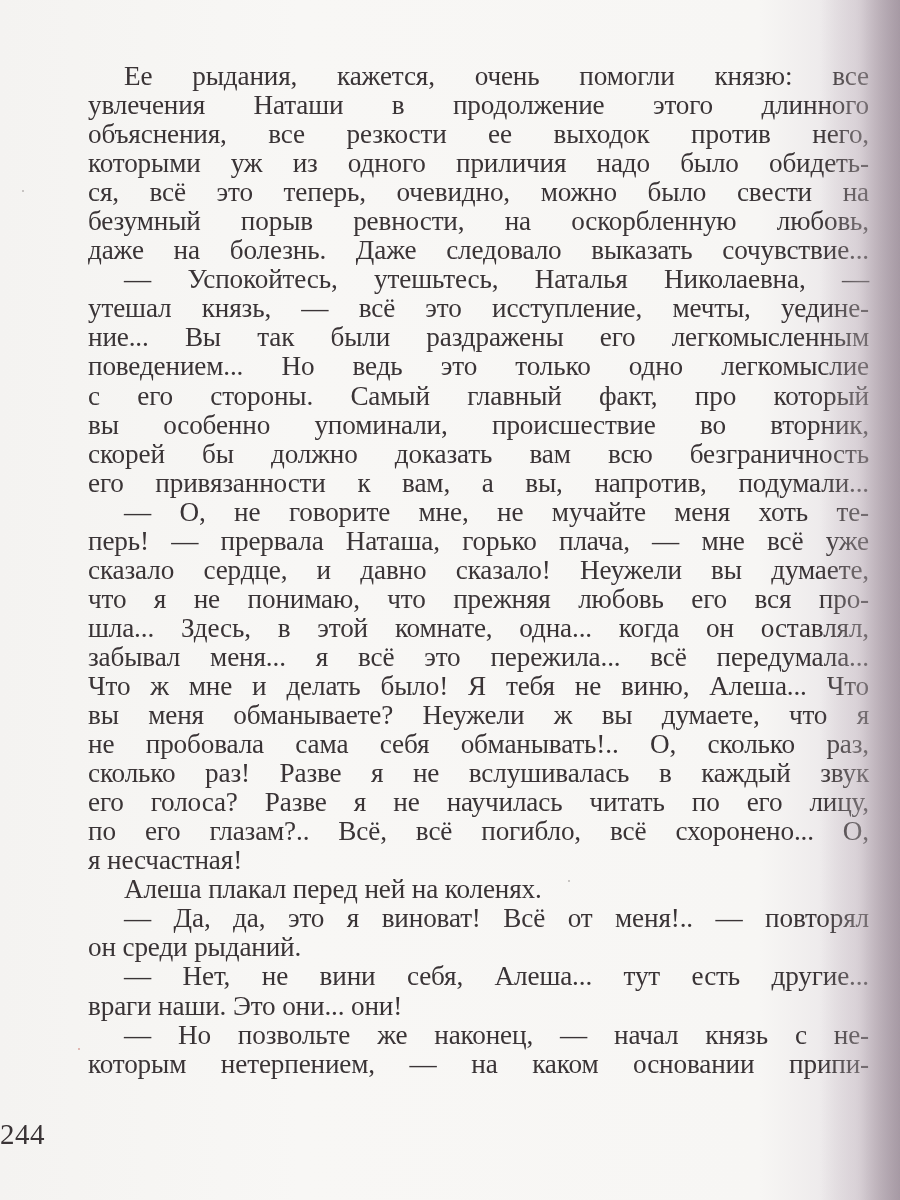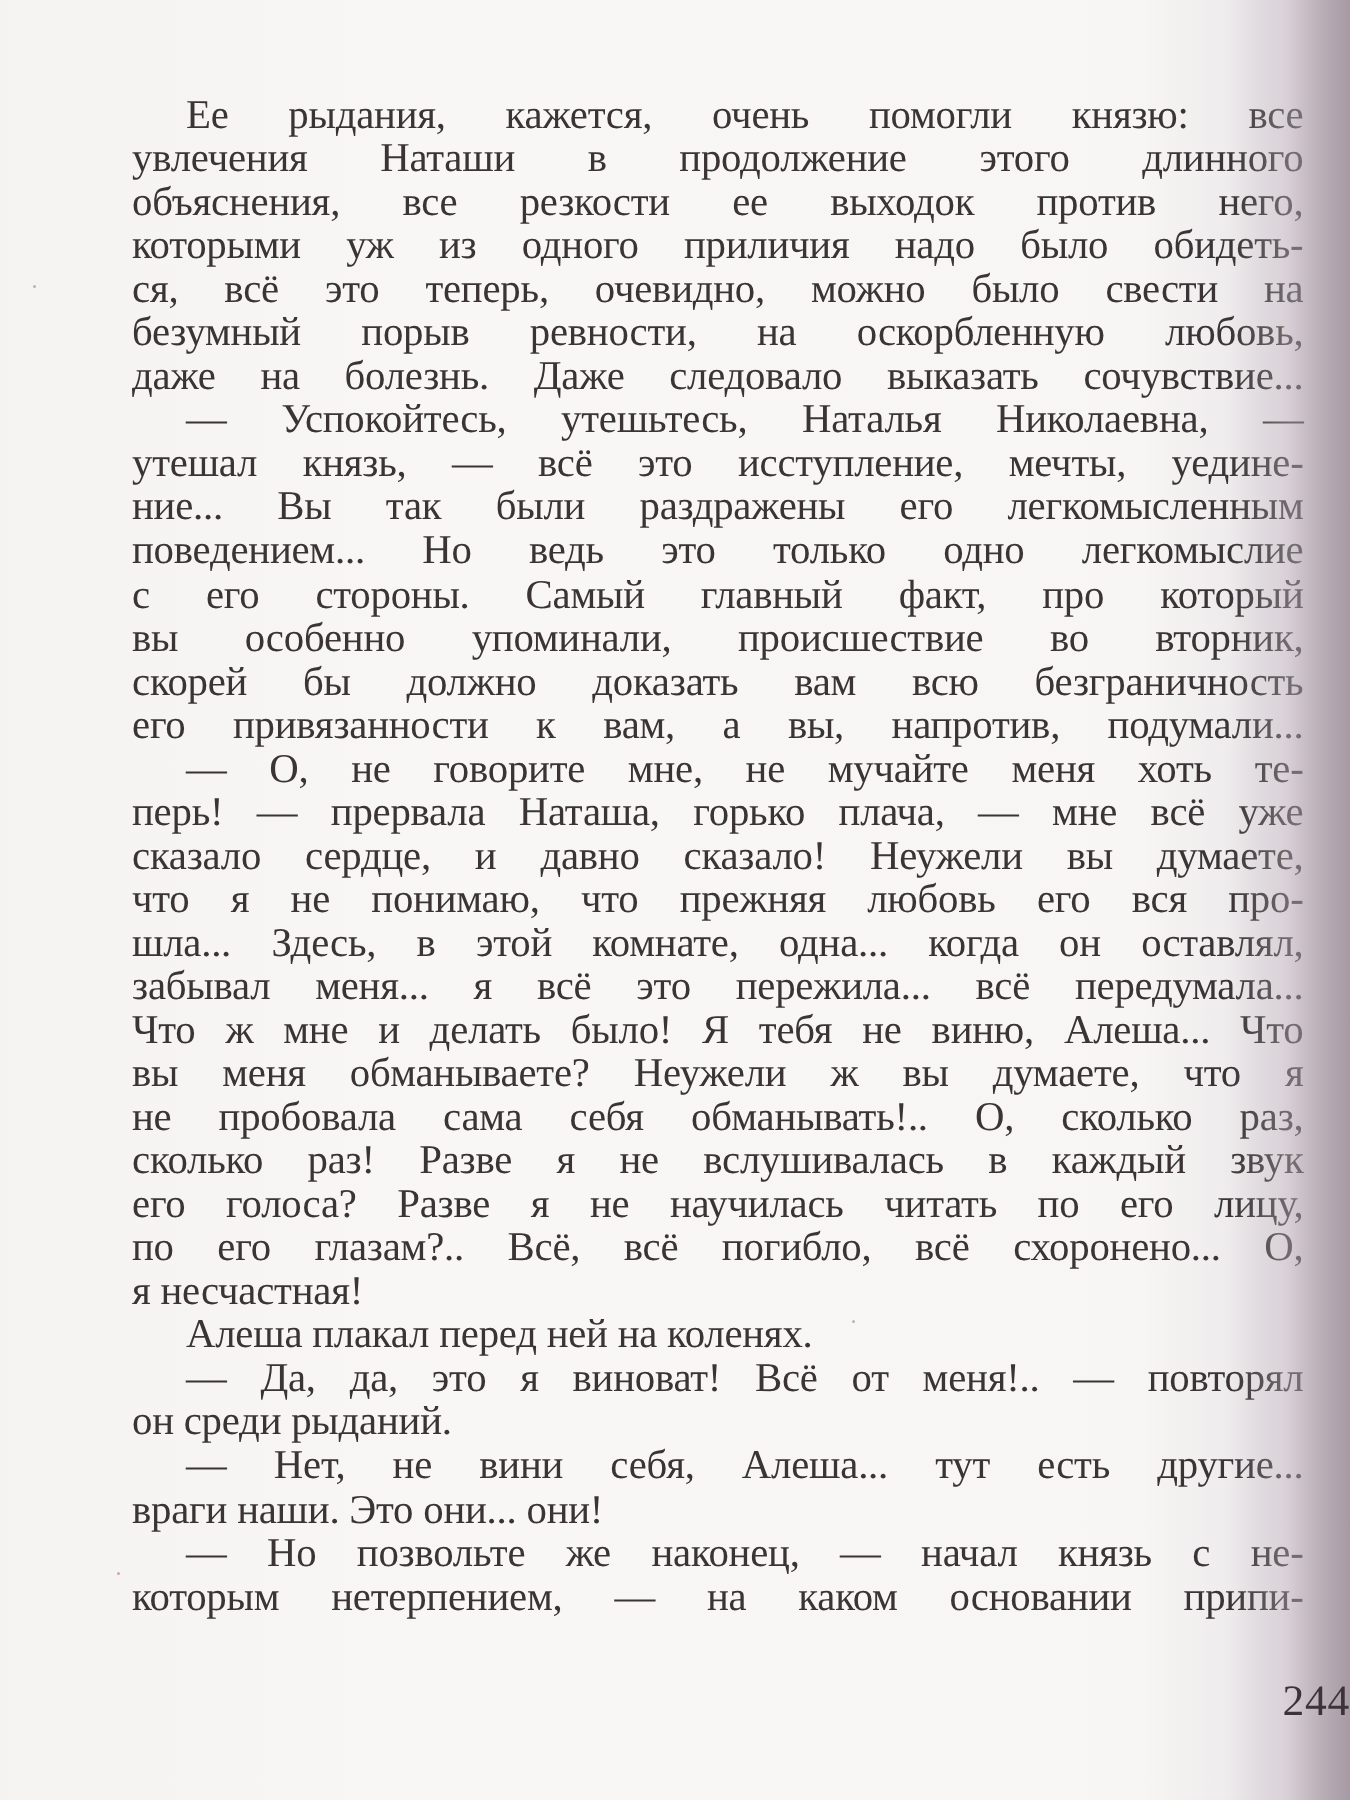--- a/index.html
+++ b/index.html
@@ -53,21 +53,21 @@
         rgba(247,246,244,0) 0px,
         rgba(220,212,218,0.35) 40px,
         rgba(170,158,168,0.55) 80px);
       pointer-events: none;
     }
     .page-number {
       position: absolute;
       left: 0;
       width: 900px;
       top: 1118px;
-      text-align: right;
+      text-align: left;
       font-family: "Liberation Serif", "DejaVu Serif", serif;
       font-size: 29px;
       color: #3a3436;
       letter-spacing: 0.5px;
     }
     .speck {
       position: absolute;
       width: 2px; height: 2px;
       border-radius: 50%;
       background: #b9b4b2;

